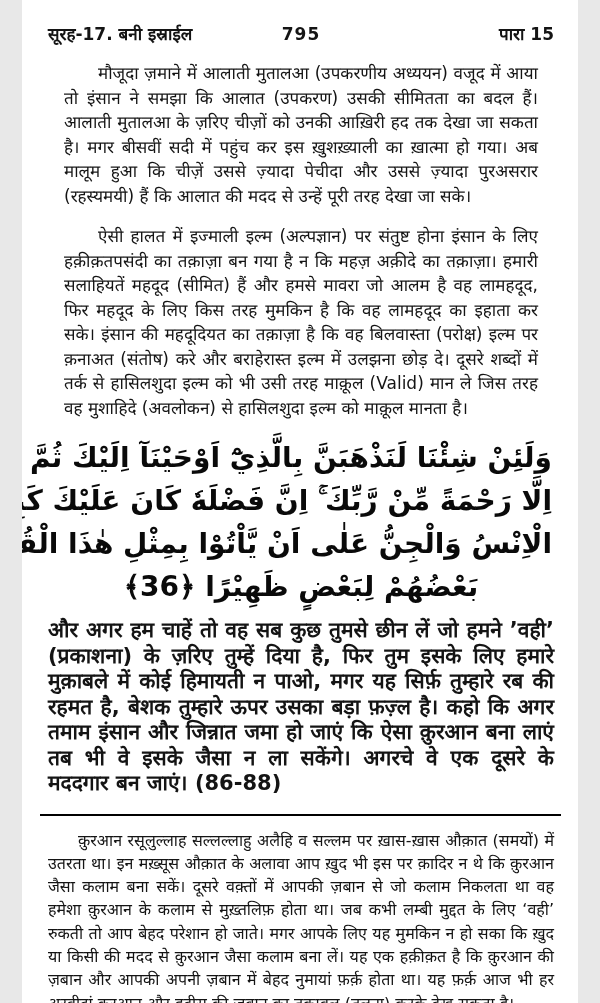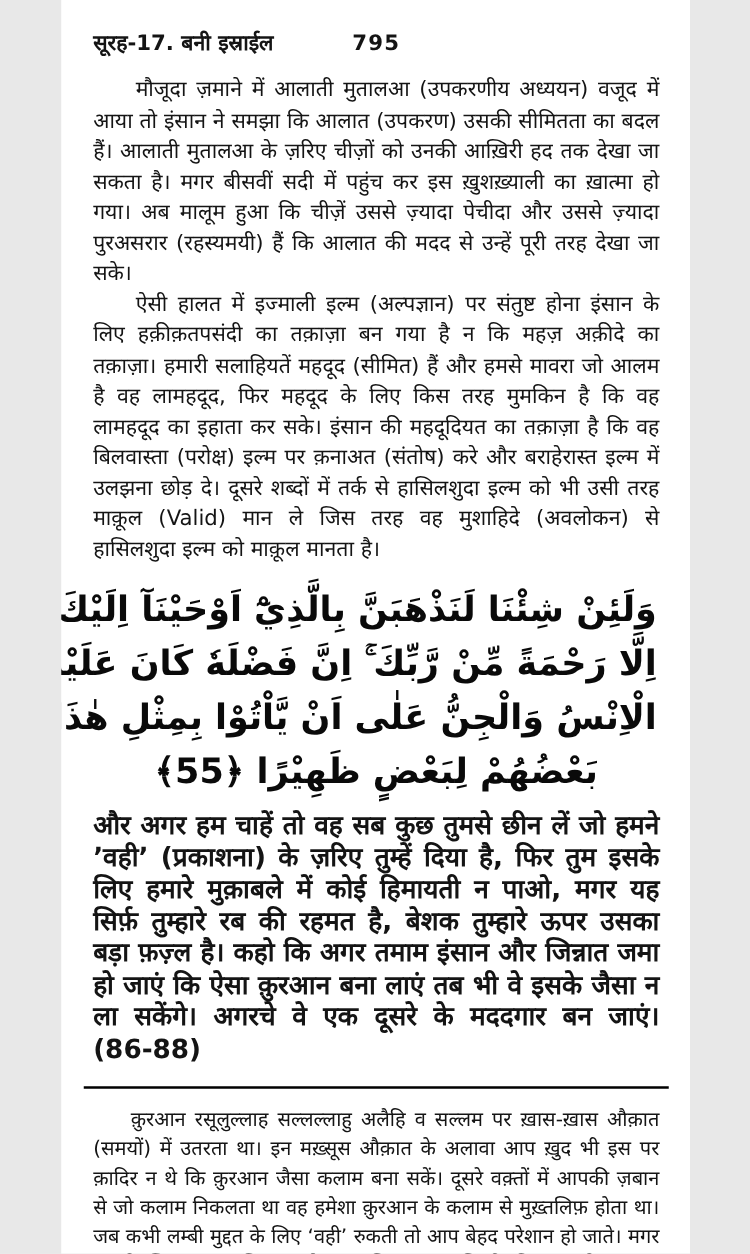--- a/index.html
+++ b/index.html
@@ -2,21 +2,21 @@
 <html><head>
 <meta charset="utf-8">
 <style>
   html, body {
     margin: 0;
     padding: 0;
     background: #e8e8e8;
   }
   .page {
     position: relative;
-    width: 503px;
+    width: 556px;
     height: 1003px;
     margin: 0 auto;
     background: #ffffff;
     color: #141414;
     box-sizing: border-box;
     padding: 22px 24px 0 26px;
     font-family: "DejaVu Sans", "Liberation Sans", sans-serif;
     overflow: hidden;
   }
   
@@ -27,21 +27,21 @@
     font-size: 17px;
     font-weight: bold;
     margin-bottom: 15px;
   }
   .running-head .rh-left  { text-align: left; }
   .running-head .rh-center{ text-align: center; letter-spacing: 1px; }
   .running-head .rh-right { text-align: right; }
 
   
   .intro p {
-    margin: 0;
+    margin: 16px;
     font-size: 17px;
     line-height: 24.5px;
     text-align: justify;
     text-indent: 34px;
   }
 
   
   .arabic-block {
     direction: rtl;
     margin: 14px 2px 10px 2px;
@@ -81,32 +81,33 @@
   }
 </style>
 </head>
 <body>
 
 <div class="page">
 
   <div class="running-head">
     <span class="rh-left">सूरह-17. बनी इस्राईल</span>
     <span class="rh-center">795</span>
+    <span class="rh-right">पारा 15</span>
   </div>
 
   <div class="intro">
     <p>मौजूदा ज़माने में आलाती मुतालआ (उपकरणीय अध्ययन) वजूद में आया तो इंसान ने समझा कि आलात (उपकरण) उसकी सीमितता का बदल हैं। आलाती मुतालआ के ज़रिए चीज़ों को उनकी आख़िरी हद तक देखा जा सकता है। मगर बीसवीं सदी में पहुंच कर इस ख़ुशख़्याली का ख़ात्मा हो गया। अब मालूम हुआ कि चीज़ें उससे ज़्यादा पेचीदा और उससे ज़्यादा पुरअसरार (रहस्यमयी) हैं कि आलात की मदद से उन्हें पूरी तरह देखा जा सके।</p>
     <p>ऐसी हालत में इज्माली इल्म (अल्पज्ञान) पर संतुष्ट होना इंसान के लिए हक़ीक़तपसंदी का तक़ाज़ा बन गया है न कि महज़ अक़ीदे का तक़ाज़ा। हमारी सलाहियतें महदूद (सीमित) हैं और हमसे मावरा जो आलम है वह लामहदूद, फिर महदूद के लिए किस तरह मुमकिन है कि वह लामहदूद का इहाता कर सके। इंसान की महदूदियत का तक़ाज़ा है कि वह बिलवास्ता (परोक्ष) इल्म पर क़नाअत (संतोष) करे और बराहेरास्त इल्म में उलझना छोड़ दे। दूसरे शब्दों में तर्क से हासिलशुदा इल्म को भी उसी तरह माक़ूल (Valid) मान ले जिस तरह वह मुशाहिदे (अवलोकन) से हासिलशुदा इल्म को माक़ूल मानता है।</p>
   </div>
 
   <div class="arabic-block" lang="ar" dir="rtl">
     <div class="arabic-line">وَلَئِنْ شِئْنَا لَنَذْهَبَنَّ بِالَّذِيْٓ اَوْحَيْنَآ اِلَيْكَ ثُمَّ لَا تَجِدُ لَكَ بِهٖ عَلَيْنَا وَكِيْلًا ﴿٨٦﴾</div>
     <div class="arabic-line">اِلَّا رَحْمَةً مِّنْ رَّبِّكَ ۚ اِنَّ فَضْلَهٗ كَانَ عَلَيْكَ كَبِيْرًا ﴿٨٧﴾ قُلْ لَّئِنِ اجْتَمَعَتِ</div>
     <div class="arabic-line">الْاِنْسُ وَالْجِنُّ عَلٰى اَنْ يَّاْتُوْا بِمِثْلِ هٰذَا الْقُرْاٰنِ لَا يَاْتُوْنَ بِمِثْلِهٖ وَلَوْ كَانَ</div>
-    <div class="arabic-line last">بَعْضُهُمْ لِبَعْضٍ ظَهِيْرًا ﴿55﴾</div>
+    <div class="arabic-line last">بَعْضُهُمْ لِبَعْضٍ ظَهِيْرًا ﴿36﴾</div>
   </div>
 
   <div class="translation">
     <p>और अगर हम चाहें तो वह सब कुछ तुमसे छीन लें जो हमने ’वही’ (प्रकाशना) के ज़रिए तुम्हें दिया है, फिर तुम इसके लिए हमारे मुक़ाबले में कोई हिमायती न पाओ, मगर यह सिर्फ़ तुम्हारे रब की रहमत है, बेशक तुम्हारे ऊपर उसका बड़ा फ़ज़्ल है। कहो कि अगर तमाम इंसान और जिन्नात जमा हो जाएं कि ऐसा क़ुरआन बना लाएं तब भी वे इसके जैसा न ला सकेंगे। अगरचे वे एक दूसरे के मददगार बन जाएं। (86-88)</p>
   </div>
 
   <hr class="divider">
 
   <div class="commentary">
     <p>क़ुरआन रसूलुल्लाह सल्लल्लाहु अलैहि व सल्लम पर ख़ास-ख़ास औक़ात (समयों) में उतरता था। इन मख़्सूस औक़ात के अलावा आप ख़ुद भी इस पर क़ादिर न थे कि क़ुरआन जैसा कलाम बना सकें। दूसरे वक़्तों में आपकी ज़बान से जो कलाम निकलता था वह हमेशा क़ुरआन के कलाम से मुख़्तलिफ़ होता था। जब कभी लम्बी मुद्दत के लिए ‘वही’ रुकती तो आप बेहद परेशान हो जाते। मगर आपके लिए यह मुमकिन न हो सका कि ख़ुद या किसी की मदद से क़ुरआन जैसा कलाम बना लें। यह एक हक़ीक़त है कि क़ुरआन की ज़बान और आपकी अपनी ज़बान में बेहद नुमायां फ़र्क़ होता था। यह फ़र्क़ आज भी हर अरबीदां क़ुरआन और हदीस की ज़बान का तक़ाबुल (तुलना) करके देख सकता है।</p>

